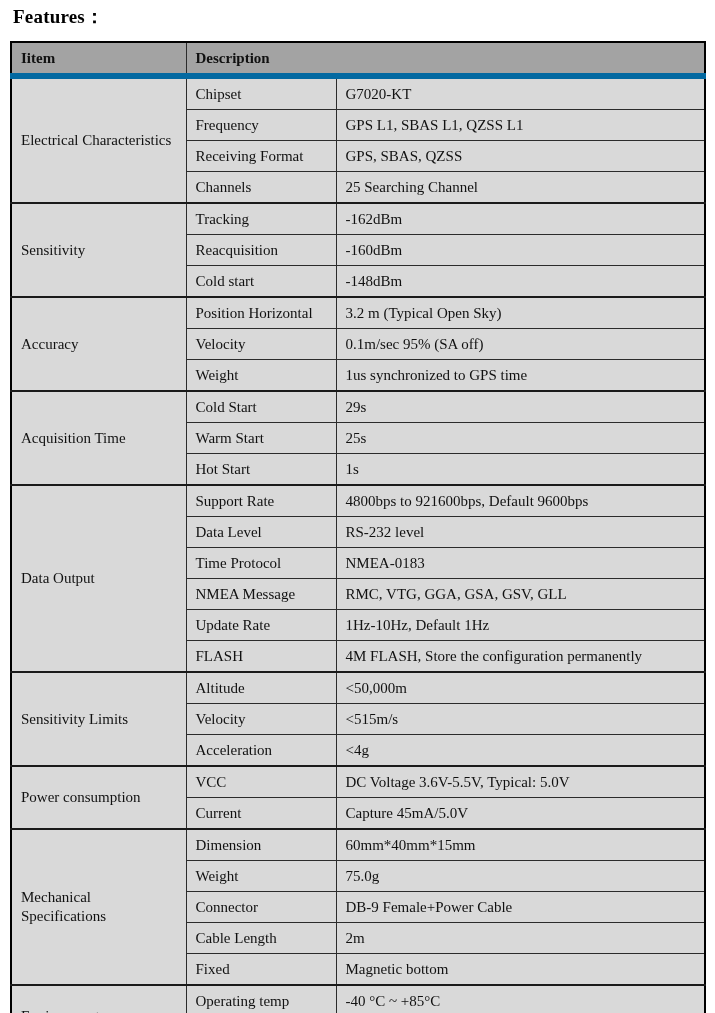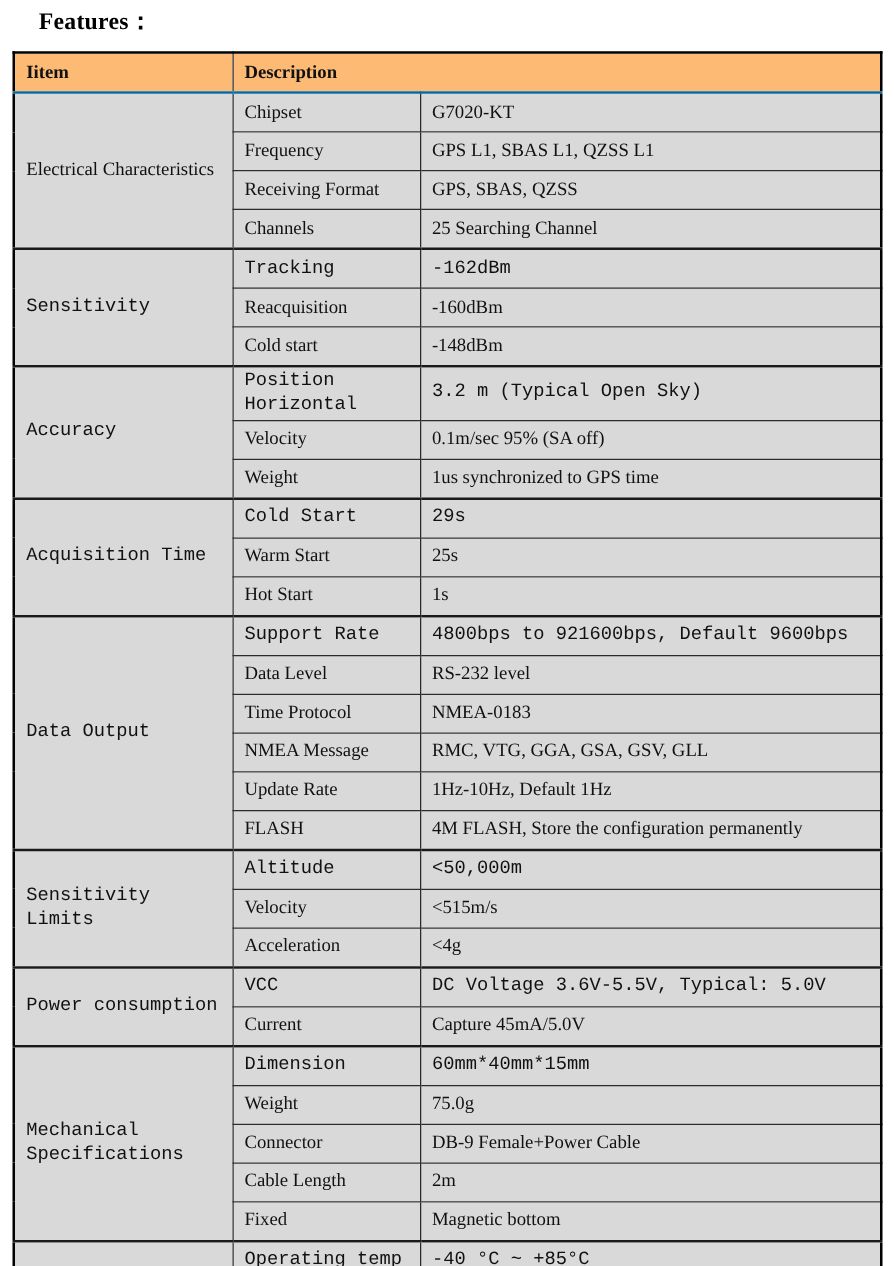--- a/index.html
+++ b/index.html
@@ -11,21 +11,21 @@
     position: relative;
     width: 715px;
     height: 1013px;
     background: #ffffff;
     font-family: "Liberation Serif", "DejaVu Serif", serif;
     color: #111111;
     overflow: hidden;
   }
   .page-title {
     position: absolute;
-    left: 31px;
+    left: 13px;
     top: 4px;
     font-size: 19px;
     font-weight: bold;
     color: #000000;
     letter-spacing: 0.2px;
   }
   table.spec-table {
     position: absolute;
     left: 10px;
     top: 41px;
@@ -44,35 +44,34 @@
     text-align: left;
     vertical-align: middle;
     overflow: hidden;
     line-height: 1.25;
   }
   
   table.spec-table {
     border: 2px solid #000000;
   }
   table.spec-table thead th {
-    background: #fdba74;
+    background: #a3a3a3;
     font-weight: bold;
     height: 26px;
-    border-bottom: 2px solid #0369a1;
+    border-bottom: 6px solid #0369a1;
   }
   table.spec-table tbody td {
     background: #d9d9d9;
     height: 26px; 
   }
   table.spec-table tbody td.group-cell {
     vertical-align: middle;
   }
   table.spec-table tbody tr.group-start td {
     border-top: 2px solid #1a1a1a;
-    font-family: Liberation Mono, monospace;
   }
 </style>
 </head>
 <body>
 
 <div class="page">
   <div class="page-title">Features：</div>
 
   <table class="spec-table">
     <colgroup>

